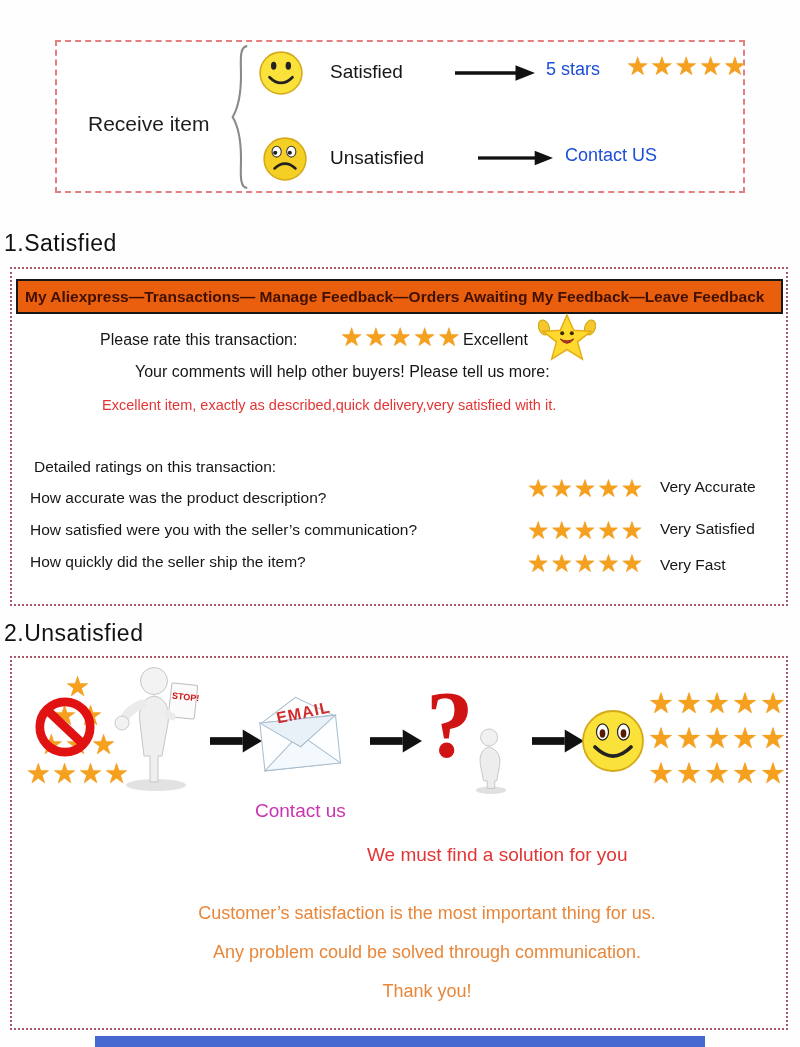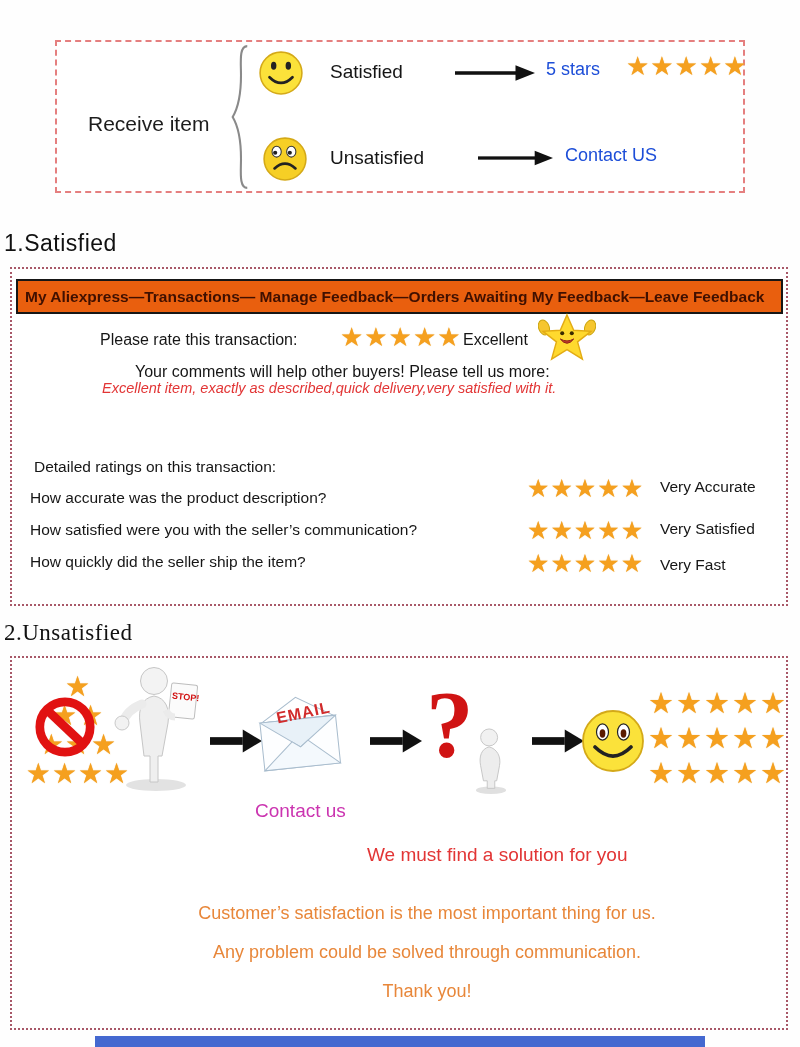--- a/index.html
+++ b/index.html
@@ -115,37 +115,37 @@
       <ellipse cx="6" cy="15" rx="5.5" ry="8" fill="#F6C62E" stroke="#CAA30A" transform="rotate(-20 6 15)"></ellipse>
       <ellipse cx="54" cy="15" rx="5.5" ry="8" fill="#F6C62E" stroke="#CAA30A" transform="rotate(20 54 15)"></ellipse>
       <polygon points="30,2 37,18 55,19 41,30 46,48 30,38 14,48 19,30 5,19 23,18" fill="#FFD92E" stroke="#E3AC14" stroke-width="1.5"></polygon>
       <circle cx="25" cy="21" r="2.1" fill="#3a2a00"></circle>
       <circle cx="35" cy="21" r="2.1" fill="#3a2a00"></circle>
       <path d="M23 27 Q30 36 37 27 Q30 31 23 27" fill="#C0392B" stroke="#8D2418" stroke-width="1"></path>
     </svg>
   </div>
 
   <div class="abs txt-16" style="left:102px; top:363px;margin-left:33px;">Your comments will help other buyers! Please tell us more:</div>
-  <div class="abs red-txt comment" style="left:102px; top:380px;font-style:italic;">Excellent item, exactly as described,quick delivery,very satisfied with it.</div>
+  <div class="abs red-txt comment" style="left:102px; top:397px;">Excellent item, exactly as described,quick delivery,very satisfied with it.</div>
 
   <div class="abs txt-155" style="left:34px; top:458px;">Detailed ratings on this transaction:</div>
 
   <div class="abs txt-155" style="left:30px; top:489px;">How accurate was the product description?</div>
   <div class="abs stars stars-24" style="left:527px; top:476px;">★★★★★</div>
   <div class="abs txt-155" style="left:660px; top:478px;">Very Accurate</div>
 
   <div class="abs txt-155" style="left:30px; top:521px;">How satisfied were you with the seller’s communication?</div>
   <div class="abs stars stars-24" style="left:527px; top:518px;">★★★★★</div>
   <div class="abs txt-155" style="left:660px; top:520px;">Very Satisfied</div>
 
   <div class="abs txt-155" style="left:30px; top:553px;">How quickly did the seller ship the item?</div>
   <div class="abs stars stars-24" style="left:527px; top:551px;">★★★★★</div>
   <div class="abs txt-155" style="left:660px; top:556px;">Very Fast</div>
 
-  <div class="abs h-num" style="left:4px; top:620px;font-family:Liberation Serif, serif;">2.Unsatisfied</div>
+  <div class="abs h-num" style="left:4px; top:620px;">2.Unsatisfied</div>
 
   <div class="abs sec-box sec2"></div>
 
   <div class="abs stars" style="left:18px; top:672px; width:120px;">
     <div class="pyramid-row">★</div>
     <div class="pyramid-row">★★</div>
     <div class="pyramid-row">★★★</div>
     <div class="pyramid-row">★★★★</div>
   </div>
   <div class="abs" style="left:34px; top:696px;">

